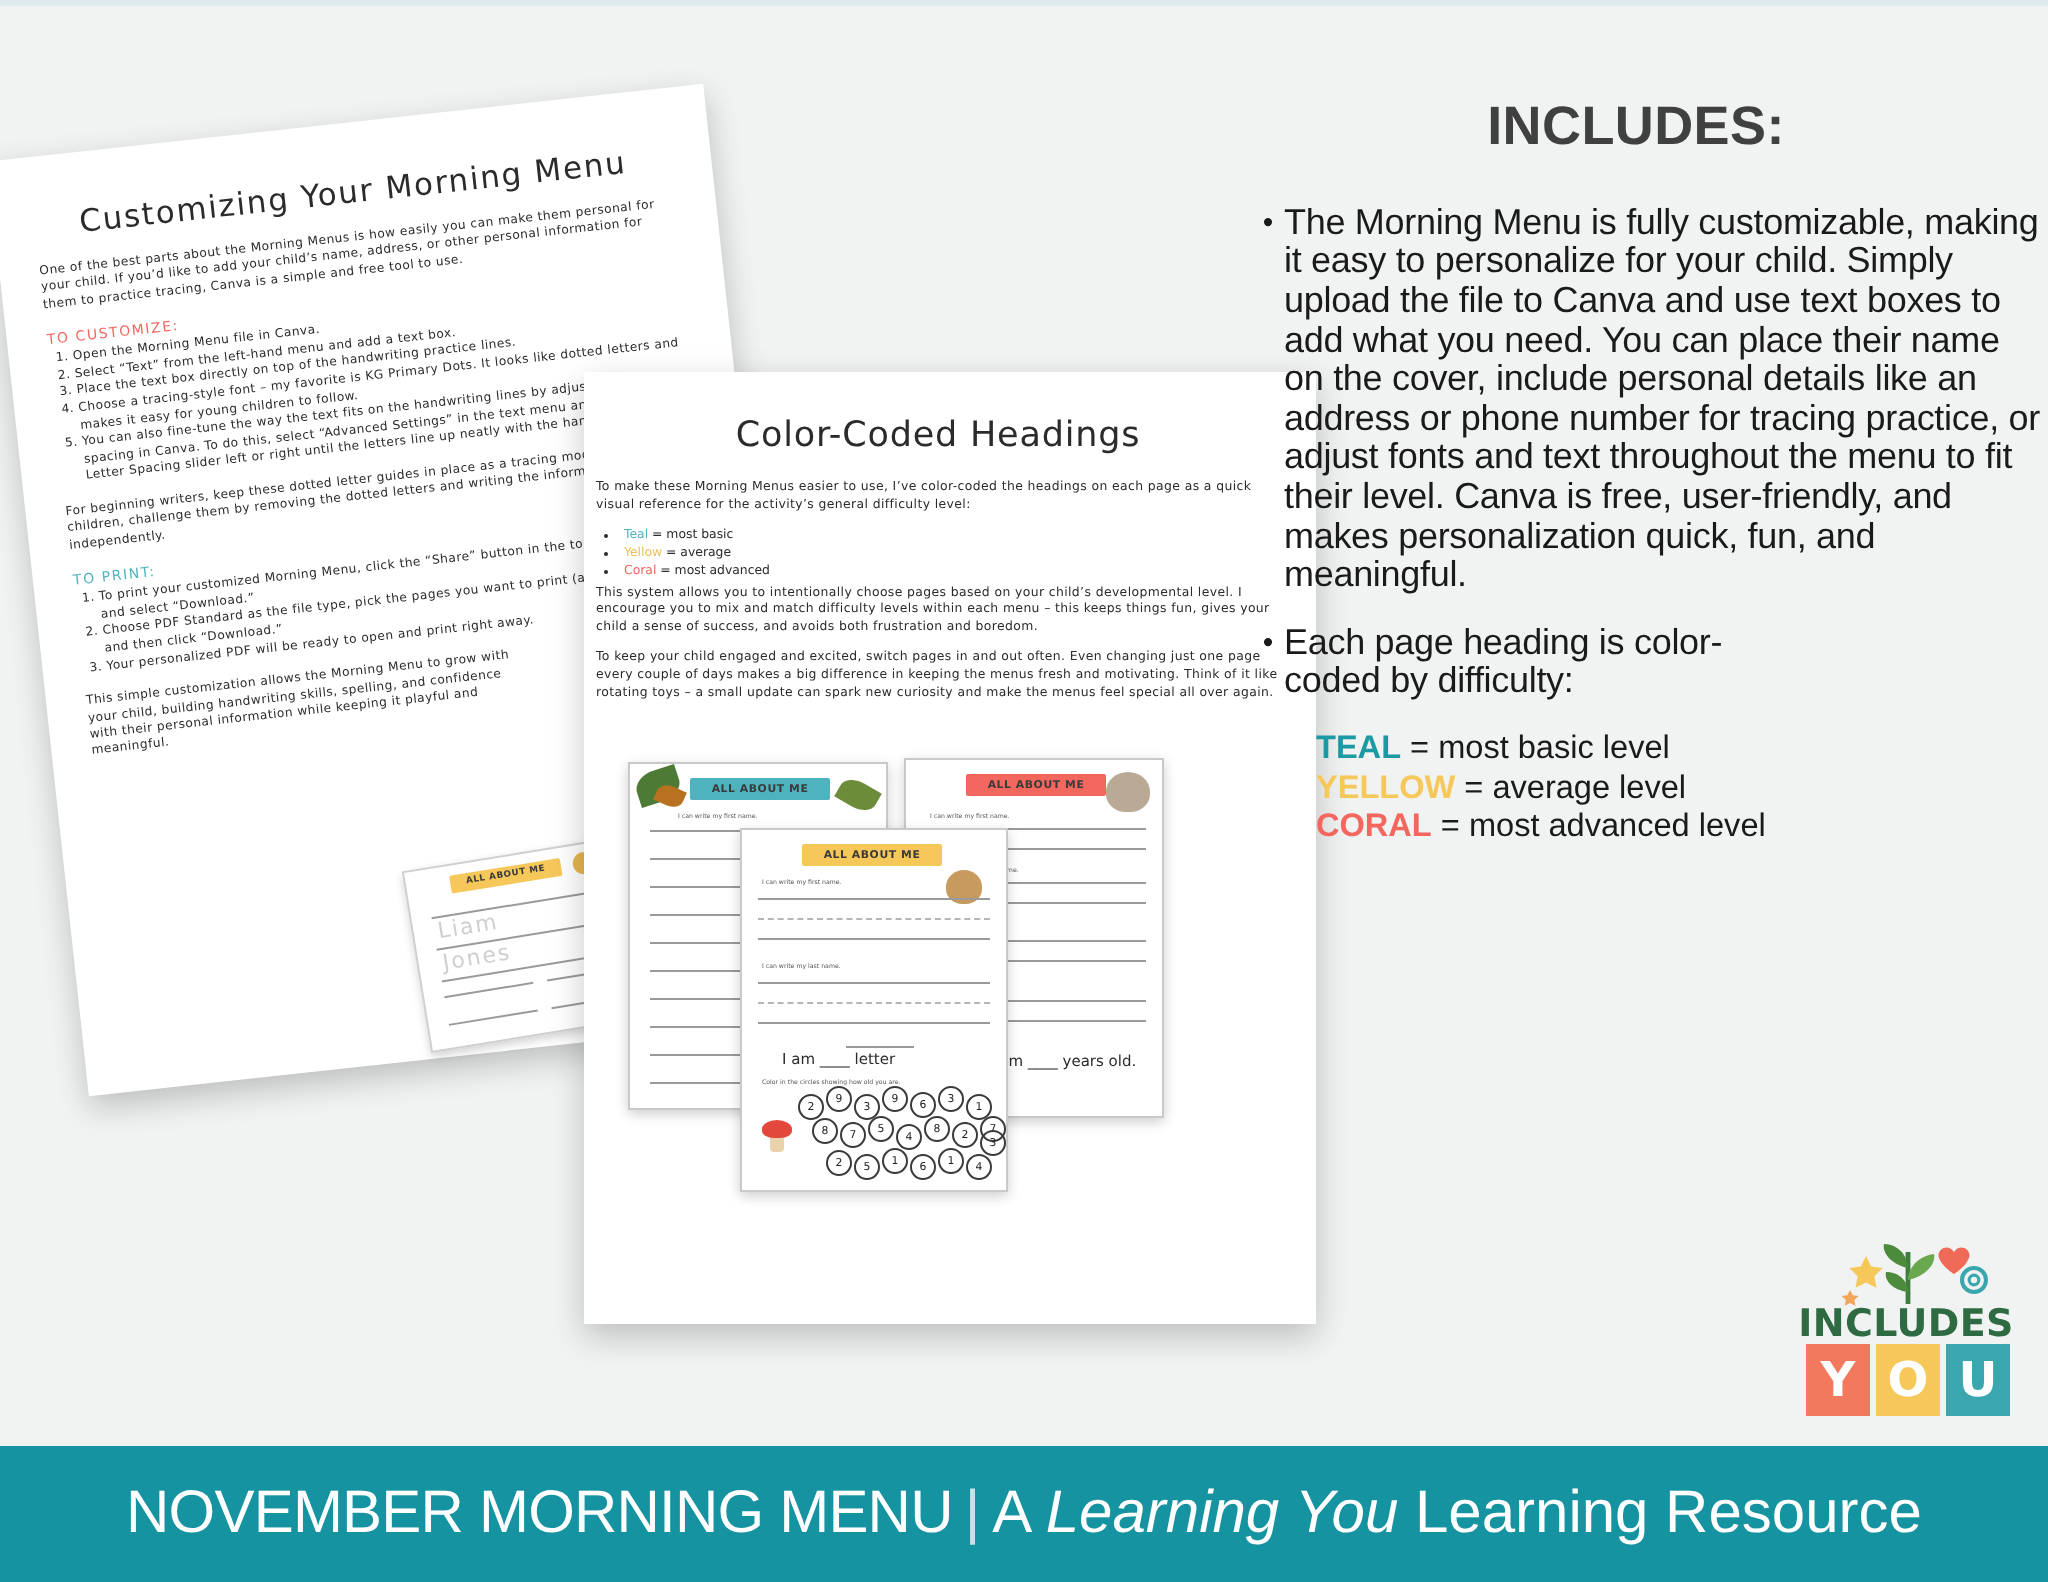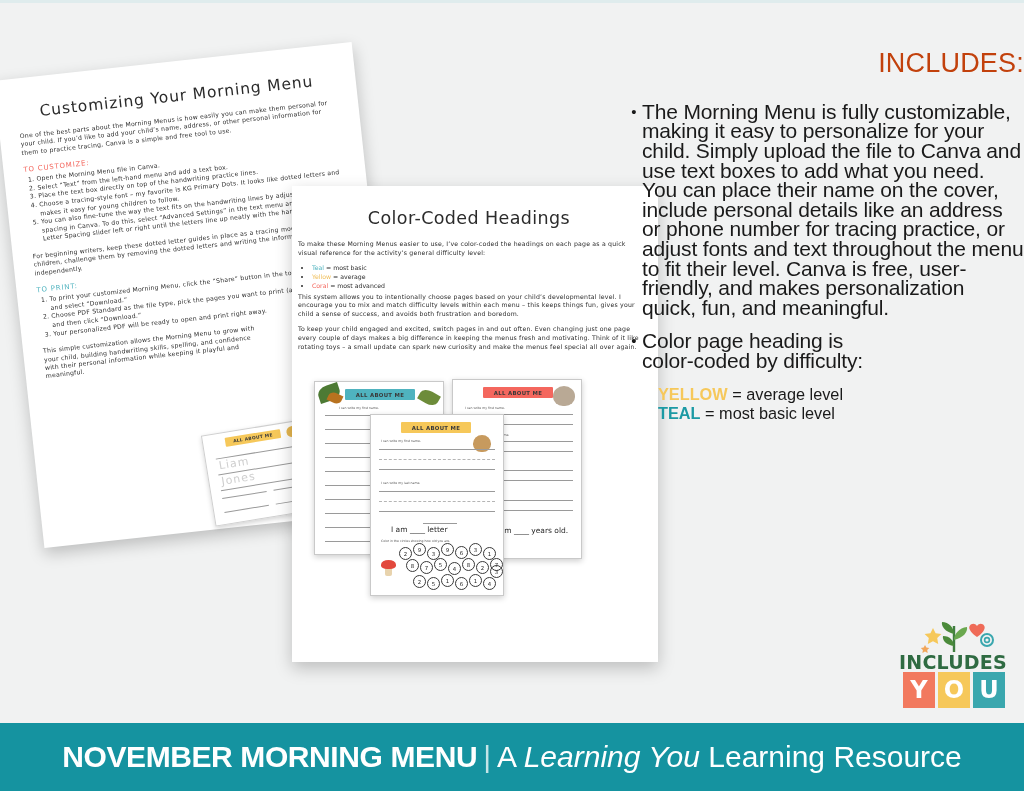--- a/index.html
+++ b/index.html
@@ -5,49 +5,49 @@
   html,body{margin:0;padding:0;}
   body{
     width:1024px;height:791px;overflow:hidden;position:relative;
     background:#f1f2f2;
     font-family:"Liberation Sans", sans-serif;
   }
   .top-hairline{position:absolute;top:0;left:0;width:1024px;height:3px;background:#dfeced;}
 
   
   .right-col{position:absolute;left:612px;top:48px;width:412px;height:660px;}
-  .includes-head{text-align:right;color:#c2410c;font-weight:normal;line-height:1.18;}
+  .includes-head{text-align:center;color:#404040;font-weight:bold;line-height:1.18;}
   .includes-line1{font-size:27px;letter-spacing:.2px;}
   .includes-line2{font-size:24px;letter-spacing:-.1px;margin-top:2px;}
   .includes-line3{font-size:24px;letter-spacing:-.1px;}
 
   .bullets{margin-top:22px;padding-left:14px;}
   .bullet-row{display:flex;margin-bottom:14px;}
   .bullet-dot{width:16px;flex:0 0 16px;font-size:15px;line-height:20px;color:#1a1a1a;text-align:center;}
-  .bullet-text{font-size:21px;line-height:19.6px;color:#1a1a1a;letter-spacing:-.15px;}
+  .bullet-text{font-size:18px;line-height:19.6px;color:#1a1a1a;letter-spacing:-.15px;}
 
   .legend{margin:6px 0 8px 46px;font-size:16.3px;line-height:19.6px;color:#1a1a1a;}
   .legend-row{white-space:nowrap;}
   .lg-key{font-weight:bold;}
   .closing{margin:10px 0 0 22px;font-size:16.3px;line-height:19.6px;color:#1a1a1a;letter-spacing:-.15px;width:300px;}
 
   
   .logo{position:absolute;left:897px;top:618px;width:112px;height:92px;}
   .logo-sprig{position:absolute;left:14px;top:0;width:86px;height:36px;}
   .logo-word{position:absolute;left:0;top:33px;width:112px;text-align:center;
              font-size:19px;font-weight:bold;color:#2f6b42;letter-spacing:.2px;font-family:"DejaVu Sans",sans-serif;}
   .logo-blocks{position:absolute;left:6px;top:54px;display:flex;gap:3px;}
   .lb{width:32px;height:36px;display:flex;align-items:center;justify-content:center;
       color:#ffffff;font-size:24px;font-weight:bold;font-family:"DejaVu Sans",sans-serif;}
 
   
   .banner{position:absolute;left:0;bottom:0;width:1024px;height:68px;background:#1593a0;
           display:flex;align-items:center;justify-content:center;}
   .banner-inner{color:#fff;font-size:30px;white-space:nowrap;}
-  .banner-strong{font-weight:bold;letter-spacing:-.4px;}
+  .banner-strong{font-weight:normal;letter-spacing:-.4px;}
   .banner-sep{opacity:.75;padding:0 6px;font-weight:300;}
   .banner-reg{font-weight:normal;}
   .banner-ital{font-style:italic;}
 
   
   .doc{position:absolute;background:#fff;box-shadow:0 6px 16px rgba(0,0,0,.22);}
   
   .doc-a{left:18px;top:60px;width:360px;height:470px;transform:rotate(-6.2deg);transform-origin:50% 50%;}
   .doc-a-inner{position:absolute;inset:0;padding:26px 20px 10px 20px;overflow:hidden;}
   .hand{font-family:"DejaVu Sans",sans-serif;color:#2b2b2b;}
@@ -231,30 +231,33 @@
     <div class="includes-line1">INCLUDES:</div>
   </div>
 
   <div class="bullets">
     <div class="bullet-row">
       <div class="bullet-dot">•</div>
       <div class="bullet-text">The Morning Menu is fully customizable, making it easy to personalize for your child. Simply upload the file to Canva and use text boxes to add what you need. You can place their name on the cover, include personal details like an address or phone number for tracing practice, or adjust fonts and text throughout the menu to fit their level. Canva is free, user-friendly, and makes personalization quick, fun, and meaningful.</div>
     </div>
     <div class="bullet-row">
       <div class="bullet-dot">•</div>
-      <div class="bullet-text" style="width:258px">Color page heading is color-coded by difficulty:</div>
+      <div class="bullet-text" style="width:258px">Each page heading is color-coded by difficulty:</div>
     </div>
   </div>
 
   <div class="legend">
     <div class="legend-row">
+      <span class="lg-key" style="color:#1c9aa4">TEAL</span><span> = most basic level</span>
+    </div>
+    <div class="legend-row">
       <span class="lg-key" style="color:#f6c85a">YELLOW</span><span> = average level</span>
     </div>
     <div class="legend-row">
-      <span class="lg-key" style="color:#1c9aa4">TEAL</span><span> = most basic level</span>
+      <span class="lg-key" style="color:#f4675e">CORAL</span><span> = most advanced level</span>
     </div>
   </div>
 
 </div>
 
 <div class="logo">
   <svg class="logo-sprig" viewBox="0 0 86 36">
     <path d="M43 34 L43 8" stroke="#3f7d3f" stroke-width="2.4" fill="none"></path>
     <path d="M43 16 C34 14 30 8 31 4 C38 4 43 10 43 16 Z" fill="#4b8b3b"></path>
     <path d="M43 22 C52 20 57 14 56 9 C48 10 43 16 43 22 Z" fill="#6aa84f"></path>

